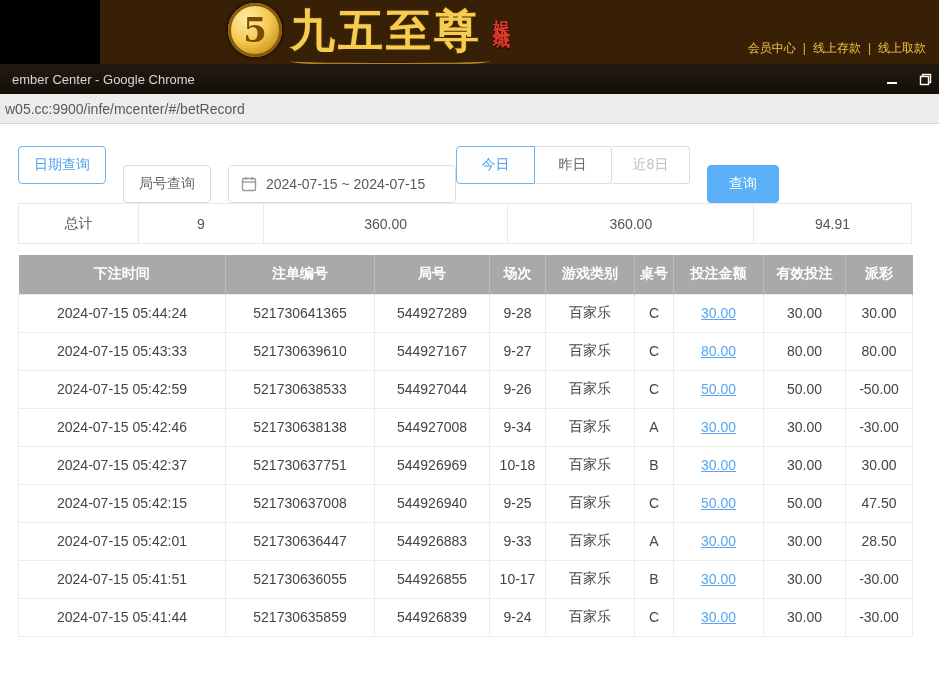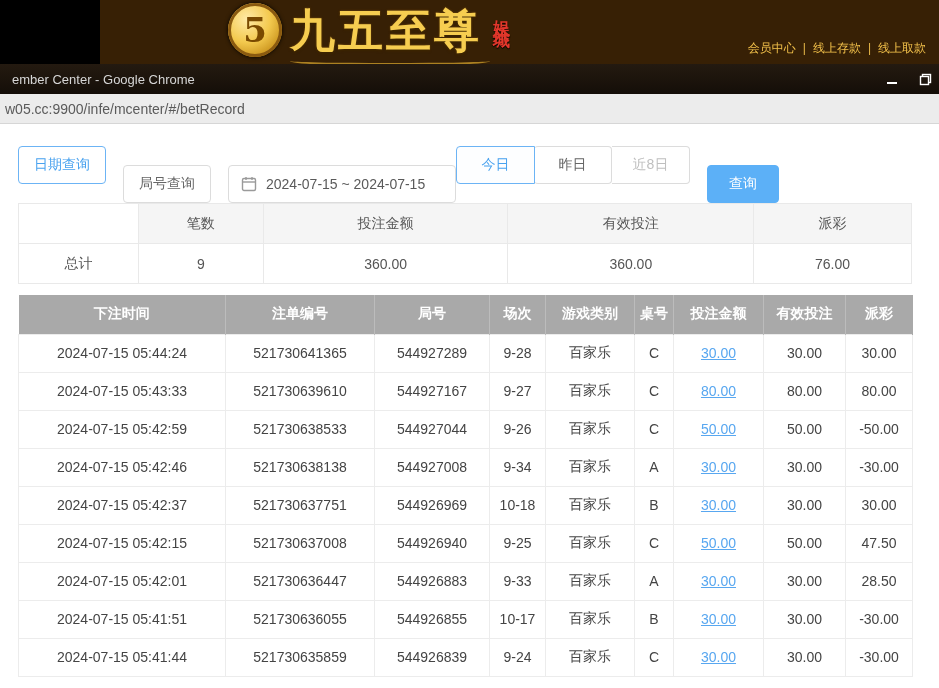--- a/index.html
+++ b/index.html
@@ -143,32 +143,25 @@
       <button class="btn sel">今日</button>
       <button class="btn">昨日</button>
       <button class="btn dim">近8日</button>
     </div>
 
     <button class="btn primary gap17">查询</button>
   </div>
 
   <div class="summary">
     <div class="sum-row">
-        <div class="sum-cell sum-c0 sum-head blank"></div>
-        <div class="sum-cell sum-c1 sum-head">笔数</div>
-        <div class="sum-cell sum-c2 sum-head">投注金额</div>
-        <div class="sum-cell sum-c3 sum-head">有效投注</div>
-        <div class="sum-cell sum-c4 sum-head">派彩</div>
-      </div>
-    <div class="sum-row">
         <div class="sum-cell sum-c0">总计</div>
         <div class="sum-cell sum-c1">9</div>
         <div class="sum-cell sum-c2">360.00</div>
         <div class="sum-cell sum-c3">360.00</div>
-        <div class="sum-cell sum-c4">76.00</div>
+        <div class="sum-cell sum-c4">94.91</div>
       </div>
   </div>
 
   <table class="bets">
     <colgroup>
       <col style="width:207px">
         <col style="width:149px">
         <col style="width:115px">
       <col style="width:56px">
         <col style="width:89px">

